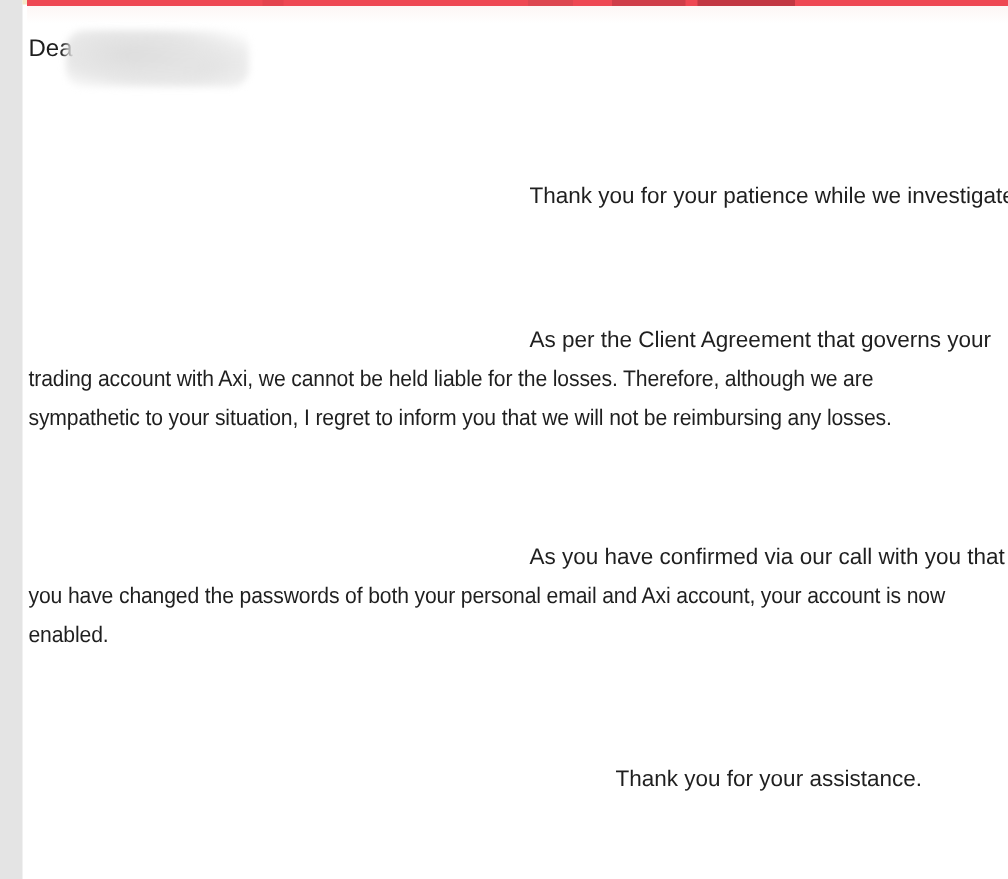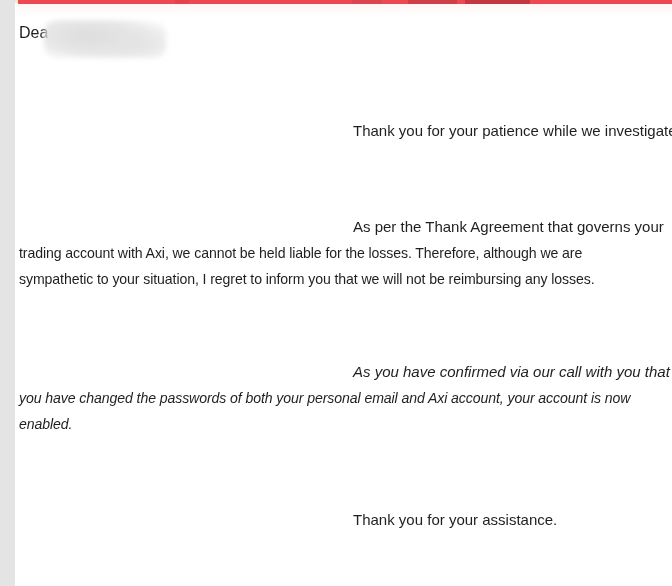--- a/index.html
+++ b/index.html
@@ -56,22 +56,22 @@
     width: 122px; height: 38px;
     border-radius: 12px;
     filter: blur(2.5px);
     background:
       radial-gradient(65% 75% at 35% 42%, #dddddd 0%, rgba(228,228,228,0.88) 55%, rgba(246,246,246,0) 100%),
       radial-gradient(58% 68% at 72% 64%, #e1e1e1 0%, rgba(235,235,235,0.78) 60%, rgba(249,249,249,0) 100%);
   }
   .para { margin: 0; }
   .p1 { margin-bottom: 70px; }
   .p2 { margin-bottom: 67px; }
-  .p3 { margin-bottom: 70px; font-style: italic; }
-  .p4 { margin-bottom: 0; }
+  .p3 { margin-bottom: 70px; }
+  .p4 { margin-bottom: 0; text-align: center; }
 </style>
 </head>
 <body>
 
 <div class="left-strip"></div>
 
 <div class="top-bar">
   <div class="seg seg-a"></div>
   <div class="seg seg-b"></div>
   <div class="seg seg-c"></div>
@@ -85,21 +85,21 @@
   <div class="salutation">
     <span>Dea</span>
     <span class="redact-blur"></span>
   </div>
 
   <div class="para p1">
     <div class="line indent">Thank you for your patience while we investigated</div>
   </div>
 
   <div class="para p2">
-    <div class="line indent">As per the Thank Agreement that governs your</div>
+    <div class="line indent">As per the Client Agreement that governs your</div>
     <div class="line narrow">trading account with Axi, we cannot be held liable for the losses. Therefore, although we are</div>
     <div class="line narrow">sympathetic to your situation, I regret to inform you that we will not be reimbursing any losses.</div>
   </div>
 
   <div class="para p3">
     <div class="line indent">As you have confirmed via our call with you that</div>
     <div class="line narrow">you have changed the passwords of both your personal email and Axi account, your account is now</div>
     <div class="line narrow">enabled.</div>
   </div>
 

